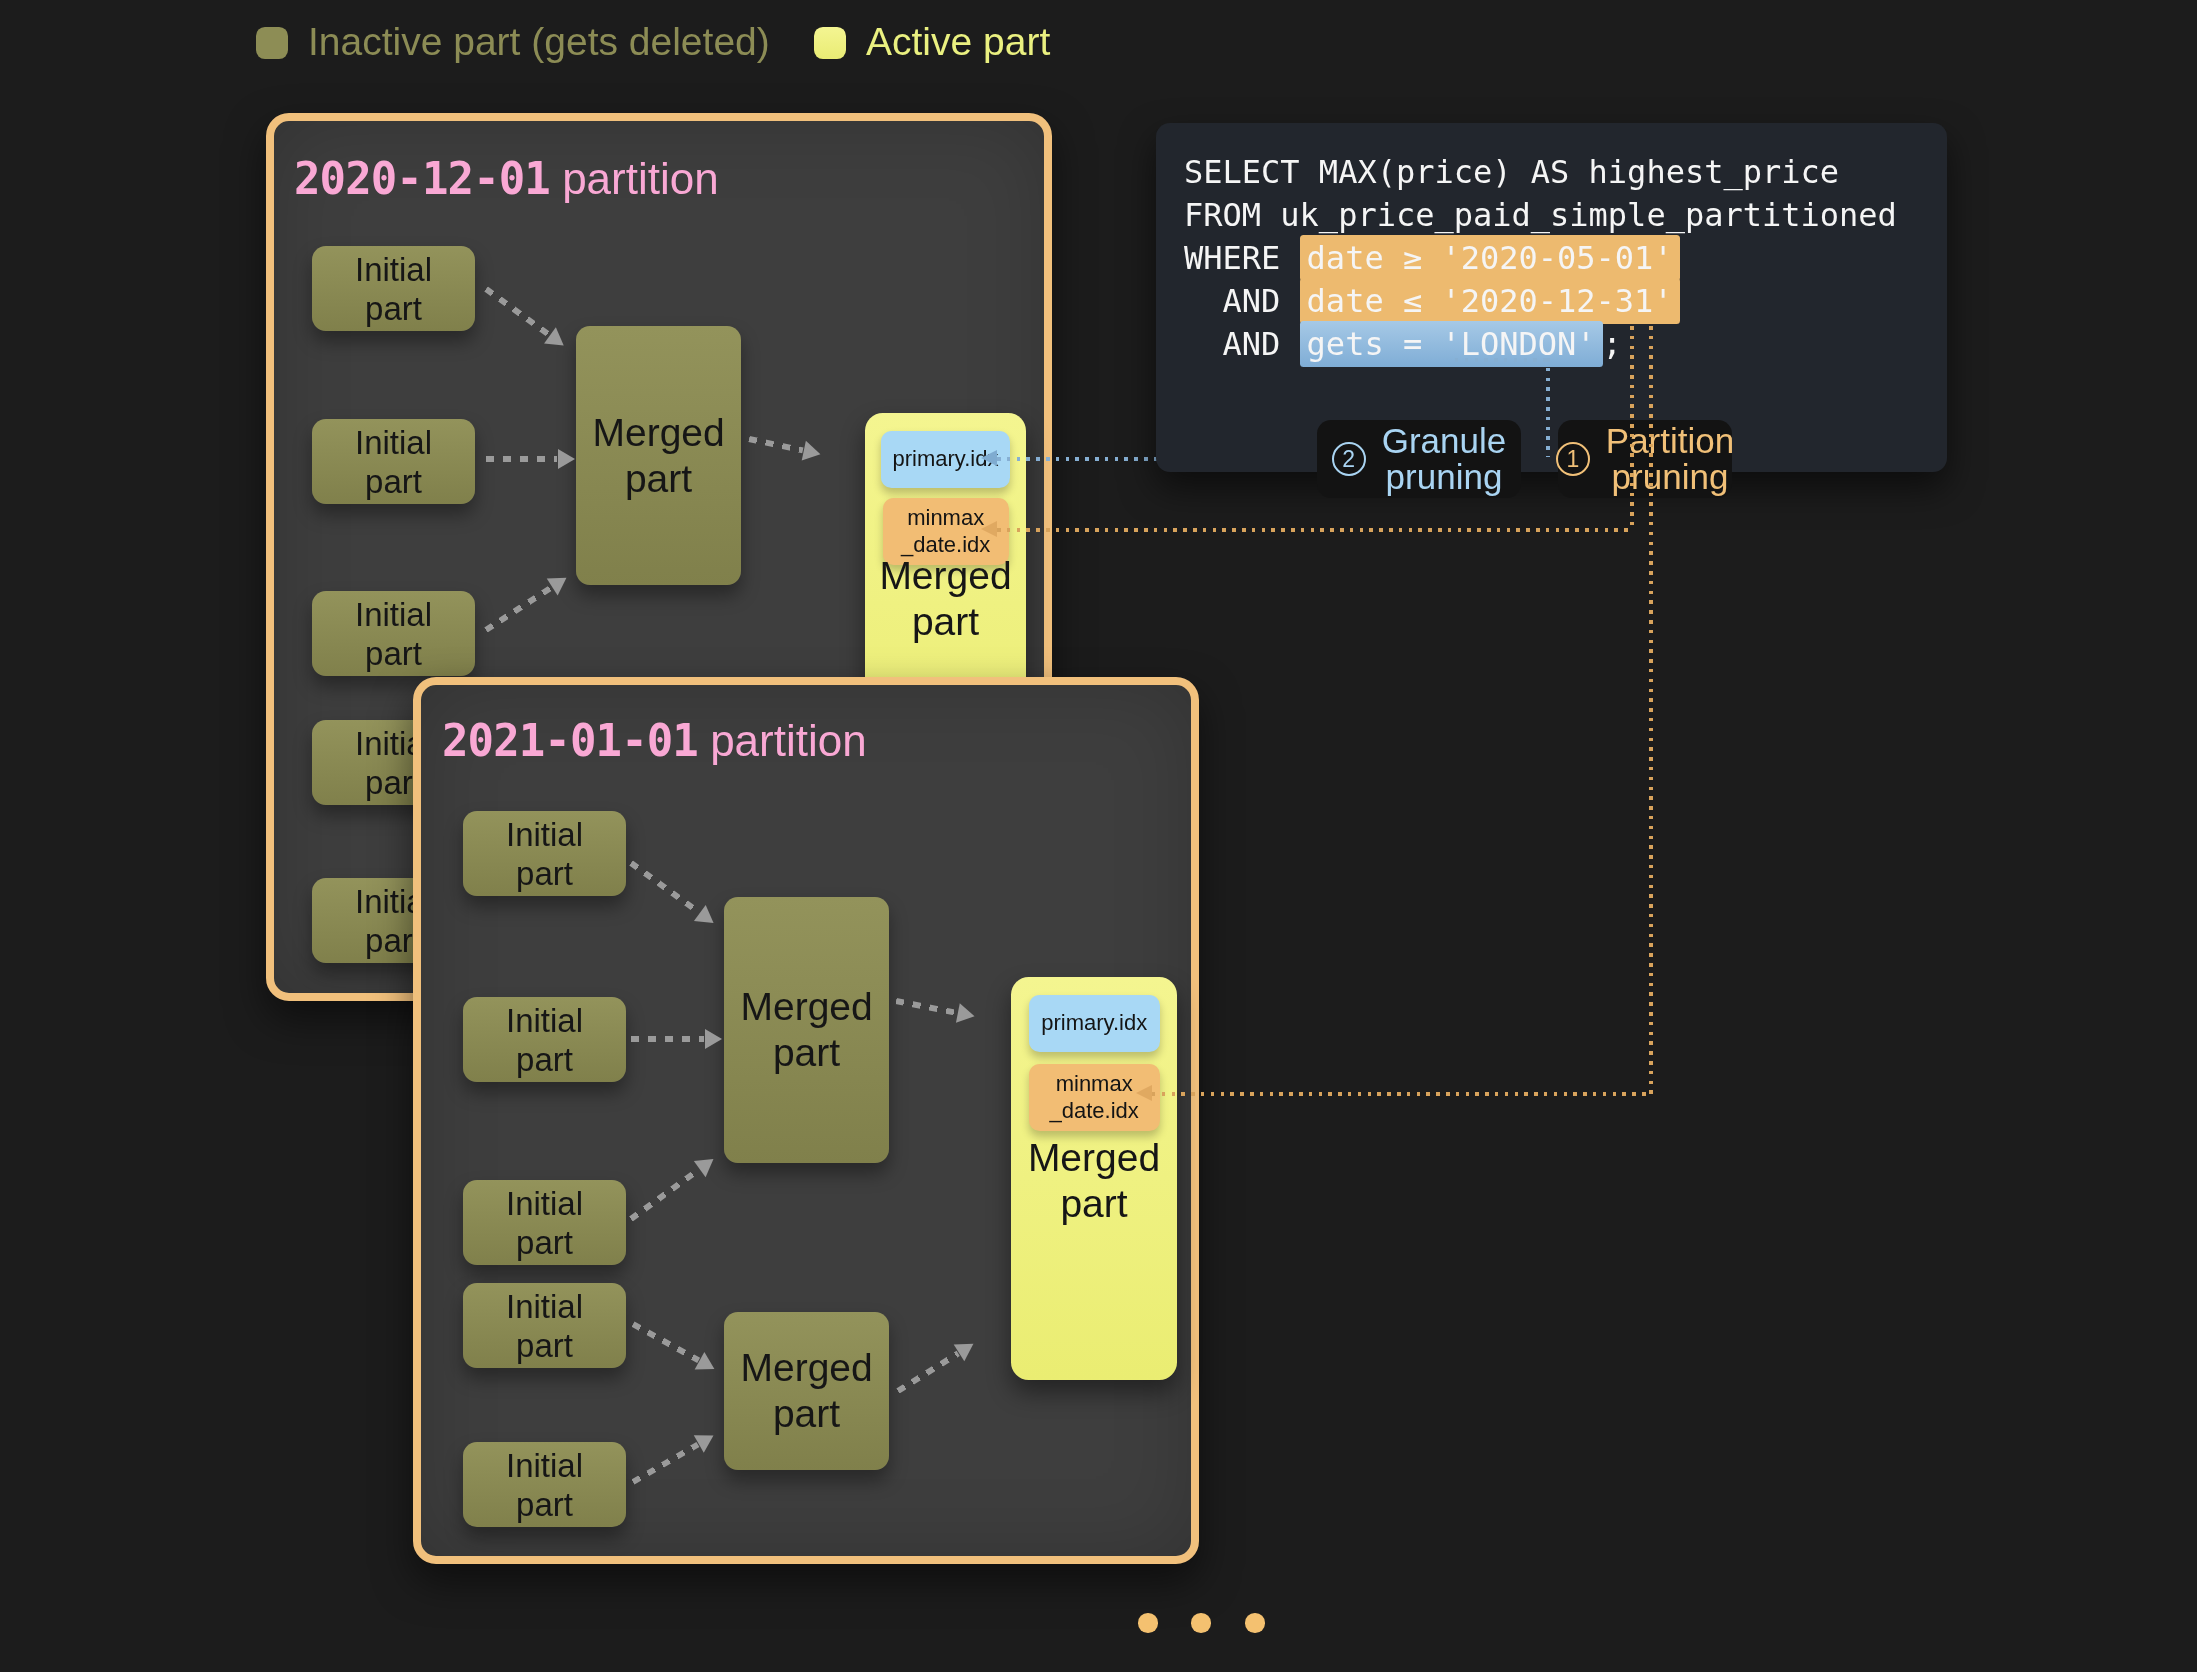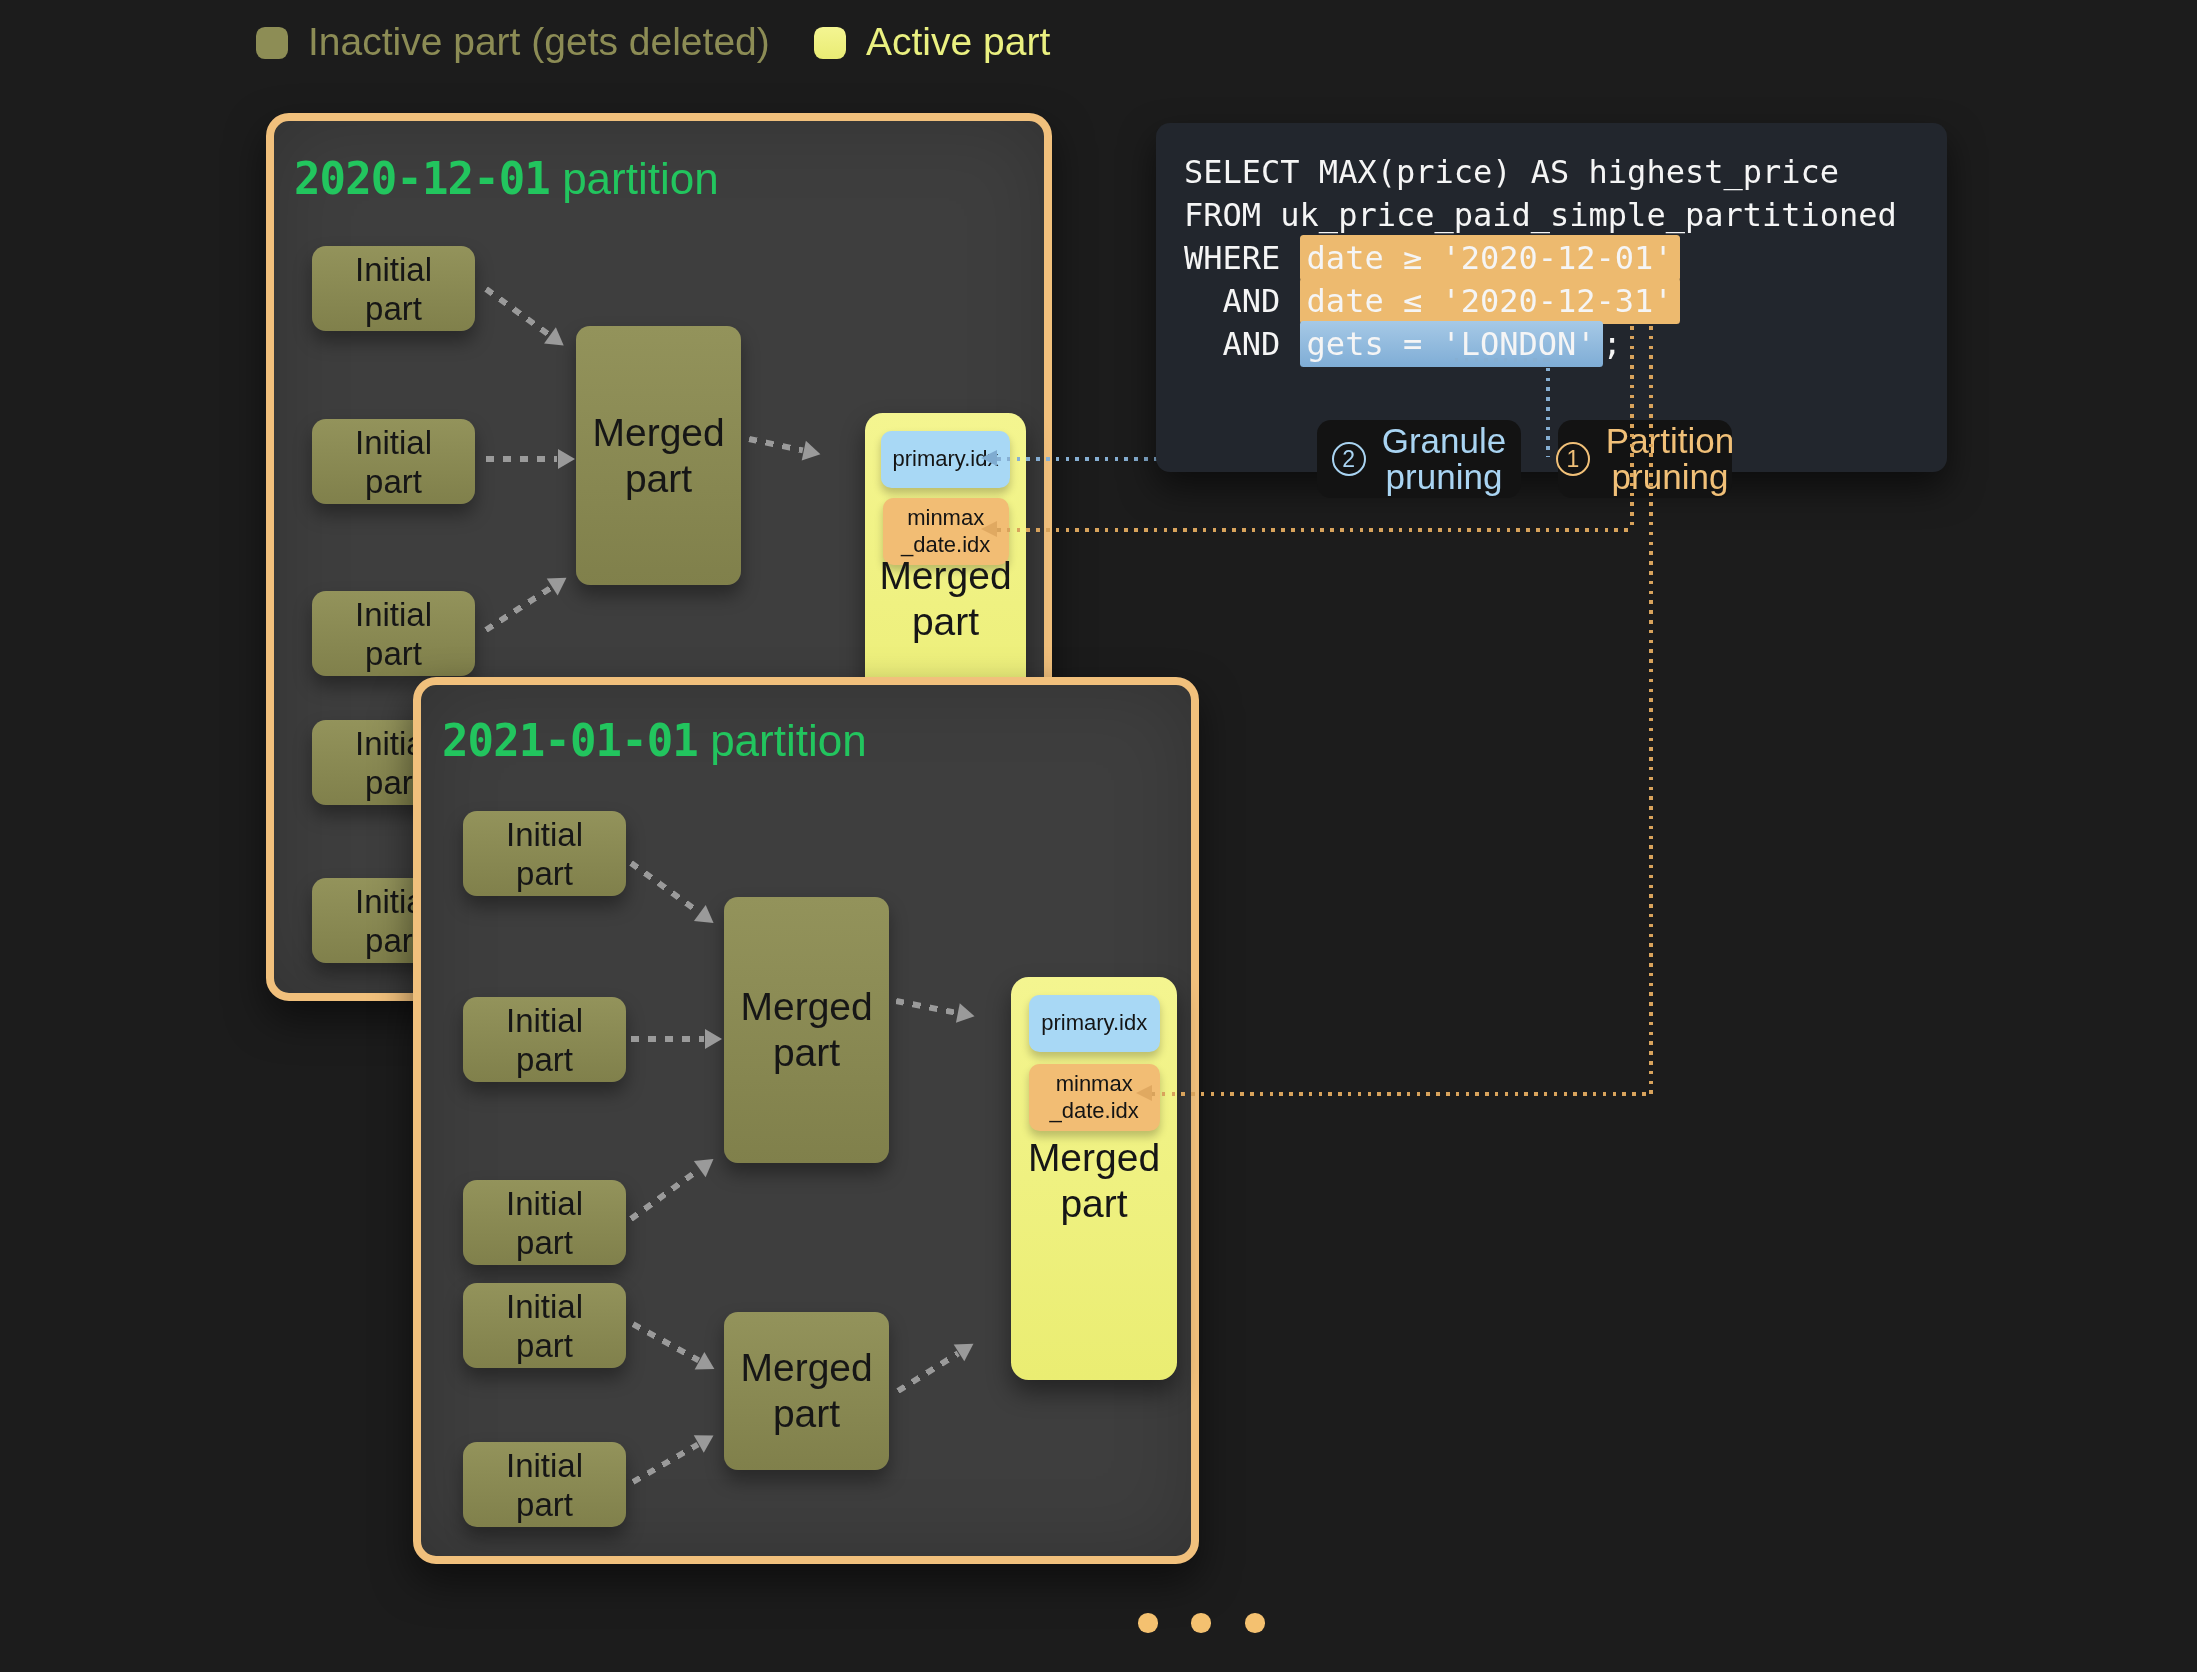--- a/index.html
+++ b/index.html
@@ -17,21 +17,21 @@
   .legend-label { position:absolute; font-size:39px; line-height:43px; z-index:2; }
   .legend-label.inactive { color:#8c8c55; }
   .legend-label.active   { color:#eaf080; }
 
   
   .partition {
     position:absolute; background:#3e3e3e;
     border:8px solid #f1c07c; border-radius:23px;
     box-shadow:0 17.7px 39px rgba(0,0,0,.5), inset 0 0 80px rgba(0,0,0,.18);
   }
-  .partition-title { position:absolute; font-size:44px; line-height:51px; color:#22c55e; white-space:pre; }
+  .partition-title { position:absolute; font-size:44px; line-height:51px; color:#f9a8d4; white-space:pre; }
   .partition-title .pdate { font-family:"DejaVu Sans Mono", monospace; font-weight:700; letter-spacing:-0.9px; }
   .partition-title .pword { font-family:"Liberation Sans", sans-serif; }
 
   
   .part {
     position:absolute; border-radius:14px; color:#161616;
     display:flex; align-items:center; justify-content:center; text-align:center;
     box-shadow:0 10.6px 17.7px rgba(0,0,0,.35);
   }
   .part.olive { background:linear-gradient(180deg,#93935b,#80804b); }
@@ -206,21 +206,21 @@
     <div class="chip orange" style="left:17.7px;top:87px;width:131px;height:67px">
         <span>minmax</span>
         <span>_date.idx</span>
       </div>
     <div class="ap-label" style="top:158px">Merged part</div>
   </div>
 
   <div class="sql-block">
     <div class="sql-line"><span>SELECT MAX(price) AS highest_price</span></div>
     <div class="sql-line"><span>FROM uk_price_paid_simple_partitioned</span></div>
-    <div class="sql-line"><span>WHERE </span><span class="hl hl-orange">date ≥ '2020-12-01'</span></div>
+    <div class="sql-line"><span>WHERE </span><span class="hl hl-orange">date ≥ '2020-05-01'</span></div>
     <div class="sql-line"><span>  AND </span><span class="hl hl-orange">date ≤ '2020-12-31'</span></div>
     <div class="sql-line"><span>  AND </span><span class="hl hl-blue">gets = 'LONDON'</span><span>;</span></div>
   </div>
 
   <div class="callout blue-c" style="left:1317px;top:420px;width:204px">
     <span class="num-circle">2</span>
     <span class="co-text">
         <span>Granule</span>
         <span>pruning</span>
       </span>

